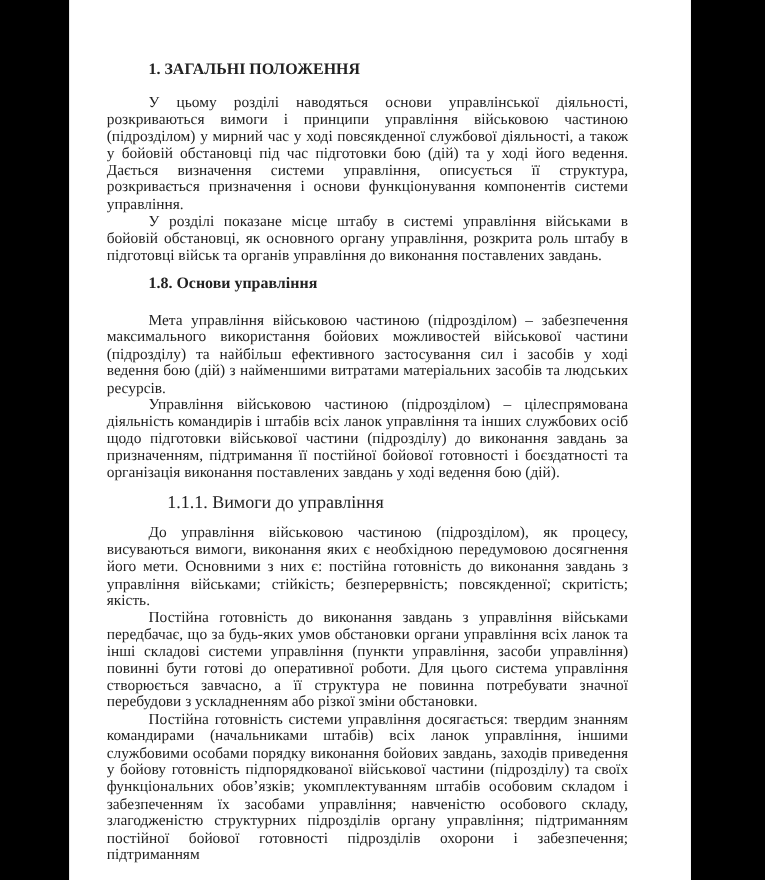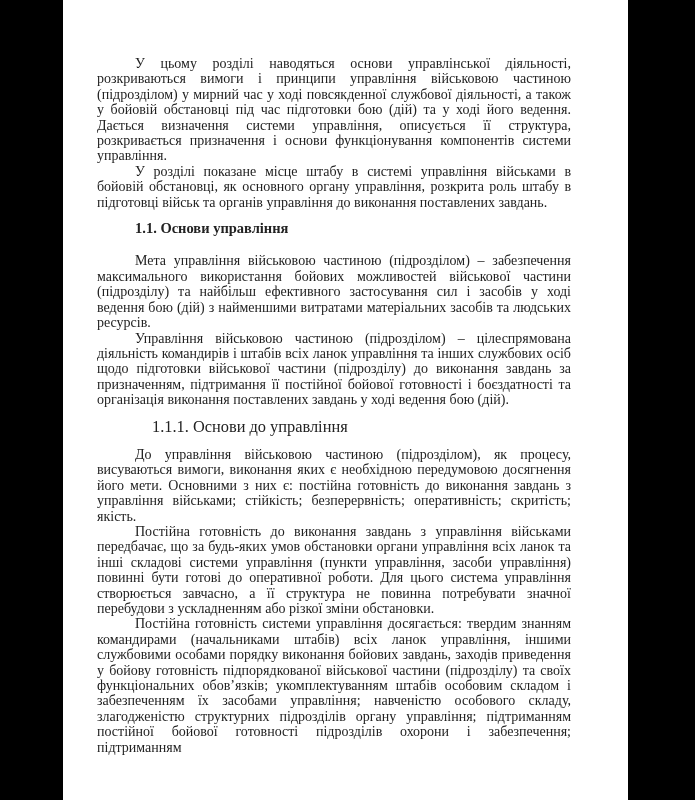--- a/index.html
+++ b/index.html
@@ -79,23 +79,24 @@
   }
 </style>
 </head>
 <body>
 
 <div class="scan-bar left"></div>
 <div class="scan-bar right"></div>
 
 <div class="page">
   <div class="content">
+    <h1 class="block-h1">1. ЗАГАЛЬНІ ПОЛОЖЕННЯ</h1>
     <p class="block-p">У цьому розділі наводяться основи управлінської діяльності, розкриваються вимоги і принципи управління військовою частиною (підрозділом) у мирний час у ході повсякденної службової діяльності, а також у бойовій обстановці під час підготовки бою (дій) та у ході його ведення. Дається визначення системи управління, описується її структура, розкривається призначення і основи функціонування компонентів системи управління.</p>
     <p class="block-p">У розділі показане місце штабу в системі управління військами в бойовій обстановці, як основного органу управління, розкрита роль штабу в підготовці військ та органів управління до виконання поставлених завдань.</p>
-    <h2 class="block-h2">1.1. Основи управління</h2>
+    <h2 class="block-h2">1.8. Основи управління</h2>
     <p class="block-p">Мета управління військовою частиною (підрозділом) – забезпечення максимального використання бойових можливостей військової частини (підрозділу) та найбільш ефективного застосування сил і засобів у ході ведення бою (дій) з найменшими витратами матеріальних засобів та людських ресурсів.</p>
     <p class="block-p">Управління військовою частиною (підрозділом) – цілеспрямована діяльність командирів і штабів всіх ланок управління та інших службових осіб щодо підготовки військової частини (підрозділу) до виконання завдань за призначенням, підтримання її постійної бойової готовності і боєздатності та організація виконання поставлених завдань у ході ведення бою (дій).</p>
-    <h3 class="block-h3">1.1.1. Основи до управління</h3>
-    <p class="block-p">До управління військовою частиною (підрозділом), як процесу, висуваються вимоги, виконання яких є необхідною передумовою досягнення його мети. Основними з них є: постійна готовність до виконання завдань з управління військами; стійкість; безперервність; оперативність; скритість; якість.</p>
+    <h3 class="block-h3">1.1.1. Вимоги до управління</h3>
+    <p class="block-p">До управління військовою частиною (підрозділом), як процесу, висуваються вимоги, виконання яких є необхідною передумовою досягнення його мети. Основними з них є: постійна готовність до виконання завдань з управління військами; стійкість; безперервність; повсякденної; скритість; якість.</p>
     <p class="block-p">Постійна готовність до виконання завдань з управління військами передбачає, що за будь-яких умов обстановки органи управління всіх ланок та інші складові системи управління (пункти управління, засоби управління) повинні бути готові до оперативної роботи. Для цього система управління створюється завчасно, а її структура не повинна потребувати значної перебудови з ускладненням або різкої зміни обстановки.</p>
     <p class="block-p">Постійна готовність системи управління досягається: твердим знанням командирами (начальниками штабів) всіх ланок управління, іншими службовими особами порядку виконання бойових завдань, заходів приведення у бойову готовність підпорядкованої військової частини (підрозділу) та своїх функціональних обов’язків; укомплектуванням штабів особовим складом і забезпеченням їх засобами управління; навченістю особового складу, злагодженістю структурних підрозділів органу управління; підтриманням постійної бойової готовності підрозділів охорони і забезпечення; підтриманням</p>
   </div>
 </div>
 
 </body></html>

